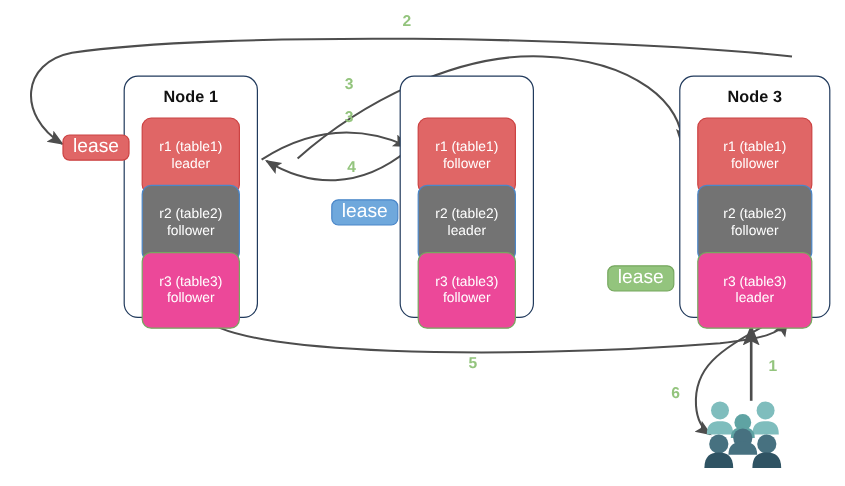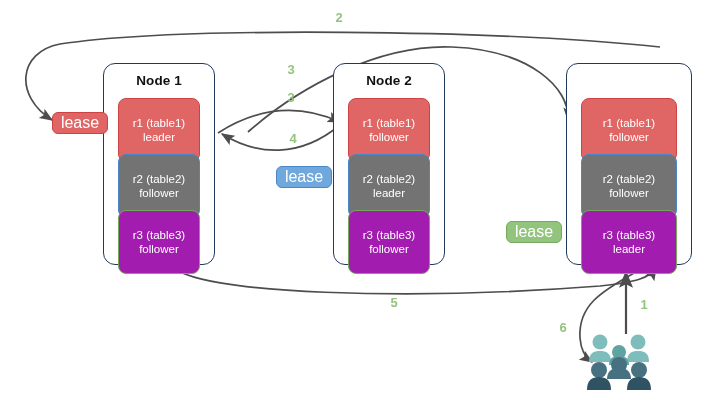--- a/index.html
+++ b/index.html
@@ -41,21 +41,21 @@
     align-items:center;
     justify-content:center;
     color:#ffffff;
     font-size:11.5px;
     line-height:14px;
     text-align:center;
   }
   .replica .ln{display:block;}
   .rep-red{background:#e06666;border:1.4px solid #cc4343;}
   .rep-blue{background:#737373;border:1.4px solid #4a86c8;}
-  .rep-green{background:#a21caf;border:1.4px solid #76a75f;}
+  .rep-green{background:#ec4899;border:1.4px solid #76a75f;}
 
   .lease{
     position:absolute;
     width:56px;height:22px;
     border-radius:6px;
     box-sizing:border-box;
     display:flex;align-items:center;justify-content:center;
     color:#ffffff;
     font-size:16px;
   }
@@ -125,36 +125,36 @@
       <span class="ln">r2 (table2)</span>
       <span class="ln">follower</span>
     </div>
     <div class="replica rep-green" style="top:146px;">
       <span class="ln">r3 (table3)</span>
       <span class="ln">follower</span>
     </div>
   </div>
 
   <div class="node-box" style="left:333px;top:63px;width:112px;height:202px;">
-    <div class="node-title">Node 2</div>
     <div class="replica rep-red" style="top:34px;">
       <span class="ln">r1 (table1)</span>
       <span class="ln">follower</span>
     </div>
     <div class="replica rep-blue" style="top:90px;">
       <span class="ln">r2 (table2)</span>
       <span class="ln">leader</span>
     </div>
     <div class="replica rep-green" style="top:146px;">
       <span class="ln">r3 (table3)</span>
       <span class="ln">follower</span>
     </div>
   </div>
 
   <div class="node-box" style="left:566px;top:63px;width:126px;height:202px;">
+    <div class="node-title">Node 3</div>
     <div class="replica rep-red" style="top:34px;">
       <span class="ln">r1 (table1)</span>
       <span class="ln">follower</span>
     </div>
     <div class="replica rep-blue" style="top:90px;">
       <span class="ln">r2 (table2)</span>
       <span class="ln">follower</span>
     </div>
     <div class="replica rep-green" style="top:146px;">
       <span class="ln">r3 (table3)</span>

